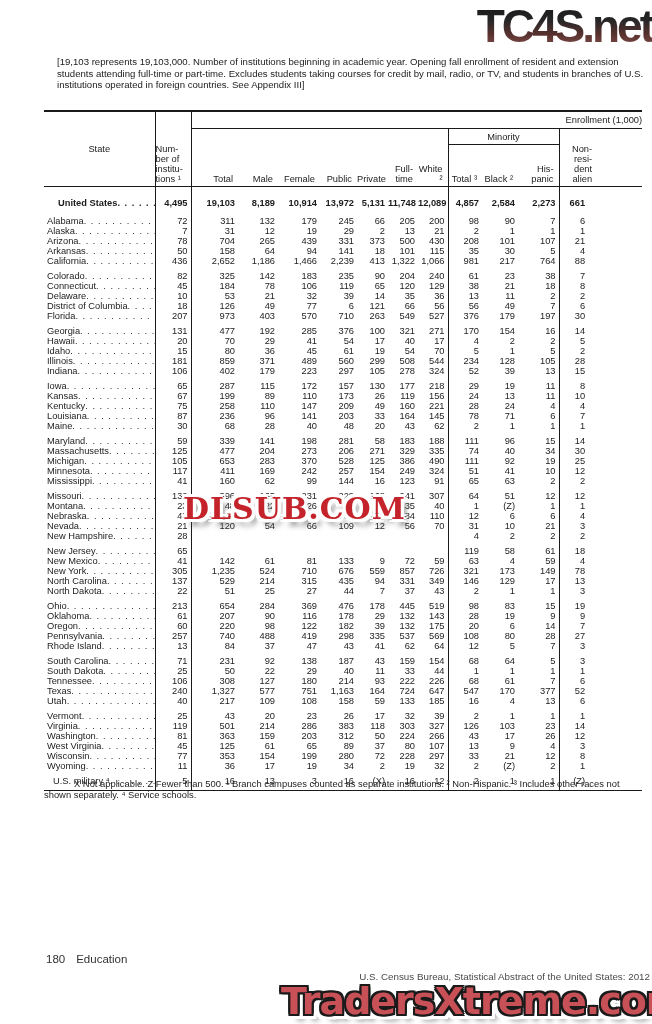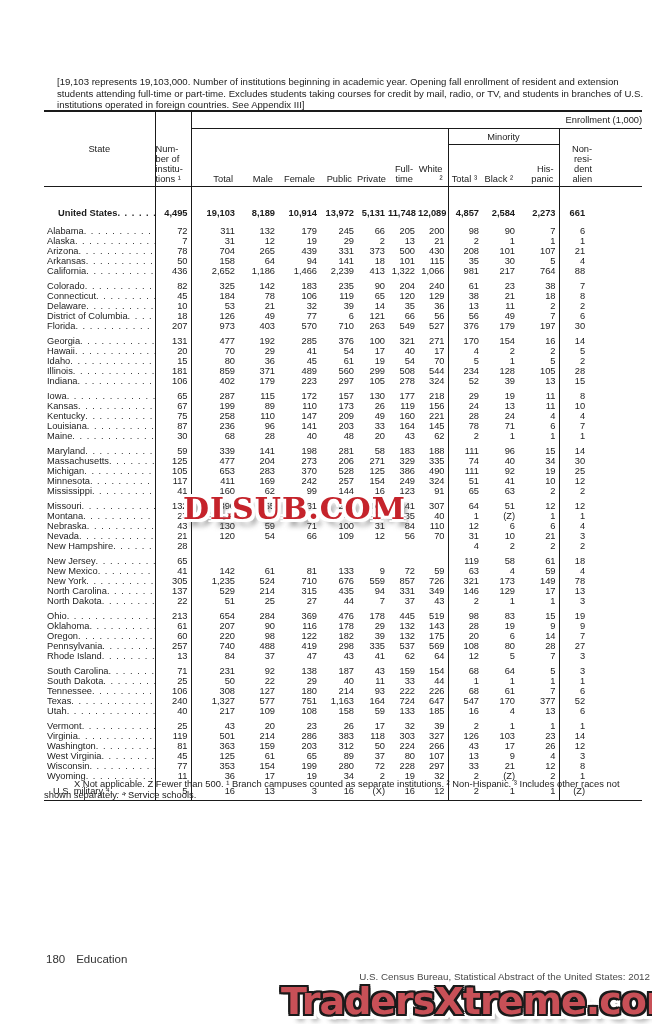--- a/index.html
+++ b/index.html
@@ -41,21 +41,21 @@
       7px 7px 5px rgba(60,60,60,.45);
   }
 
   
   .title{
     position:absolute;left:57px;top:36px;width:560px;margin:0;
     font-family:"Liberation Serif",serif;font-weight:bold;
     font-size:15px;line-height:19px;color:#111;
   }
   .note{
-    position:absolute;left:57px;top:76px;width:588px;margin:0;
+    position:absolute;left:57px;top:56px;width:588px;margin:0;
     font-size:9.6px;line-height:11.6px;color:#222;
   }
 
   
   table.tbl{
     position:absolute;left:44px;top:110px;width:598px;
     border-collapse:collapse;table-layout:fixed;
     font-size:9.3px;color:#1c1c1c;
   }
   .tbl th,.tbl td{padding:0;font-weight:normal;}
@@ -73,41 +73,42 @@
   .tbl tbody td{height:10px;line-height:10px;}
   td.num{text-align:right;padding-right:3px;white-space:nowrap;}
   td.c11{padding-right:57px;}
   td.lbl{overflow:hidden;}
   td.lbl .wrap{display:flex;align-items:baseline;overflow:hidden;}
   td.lbl .nm{white-space:nowrap;padding-left:3px;}
   td.lbl .dots{flex:1;overflow:hidden;white-space:nowrap;color:#2a2a2a;}
   td.lbl .dots::after{content:" . . . . . . . . . . . . . . . . . . . . . . . . . . . .";letter-spacing:1px;}
   tr.gap td{padding-top:5px;}
   tr.gap td.num{padding-top:5px;}
-  tr.us td{font-weight:bold;border-top:1.6px solid #1a1a1a;padding-top:21px;padding-bottom:3px;}
+  tr.us td{font-weight:bold;border-top:1.6px solid #1a1a1a;padding-top:11px;padding-bottom:3px;}
   tr.us .nm{padding-left:14px;font-weight:bold;}
   tr.mil td{border-bottom:1.6px solid #1a1a1a;padding-bottom:4px;}
   tr.mil .nm{padding-left:9px;}
 
   
   .footblock{position:absolute;left:44px;top:778px;width:600px;font-size:9.4px;line-height:11.2px;color:#222;}
   .footblock p{margin:0;}
   .footnote{text-indent:30px;}
   .source{text-indent:16px;margin-top:1px;}
 
   
   .pagefoot{position:absolute;left:46px;top:953px;font-size:11.5px;color:#333;}
   .pagefoot .sec{margin-left:11px;}
   .census{position:absolute;right:2px;top:971px;font-size:9.8px;color:#4a4a4a;white-space:nowrap;}
 </style>
 </head>
 <body>
 
 <div class="page">
 
+  <div class="wm-top">TC4S.net</div>
 
 
   <p class="note">[19,103 represents 19,103,000. Number of institutions beginning in academic year. Opening fall enrollment of resident and extension students attending full-time or part-time. Excludes students taking courses for credit by mail, radio, or TV, and students in branches of U.S. institutions operated in foreign countries. See Appendix III]</p>
 
   <table class="tbl">
     <colgroup>
       <col style="width:111px">
         <col style="width:36px">
         <col style="width:47px">
       <col style="width:40px">

